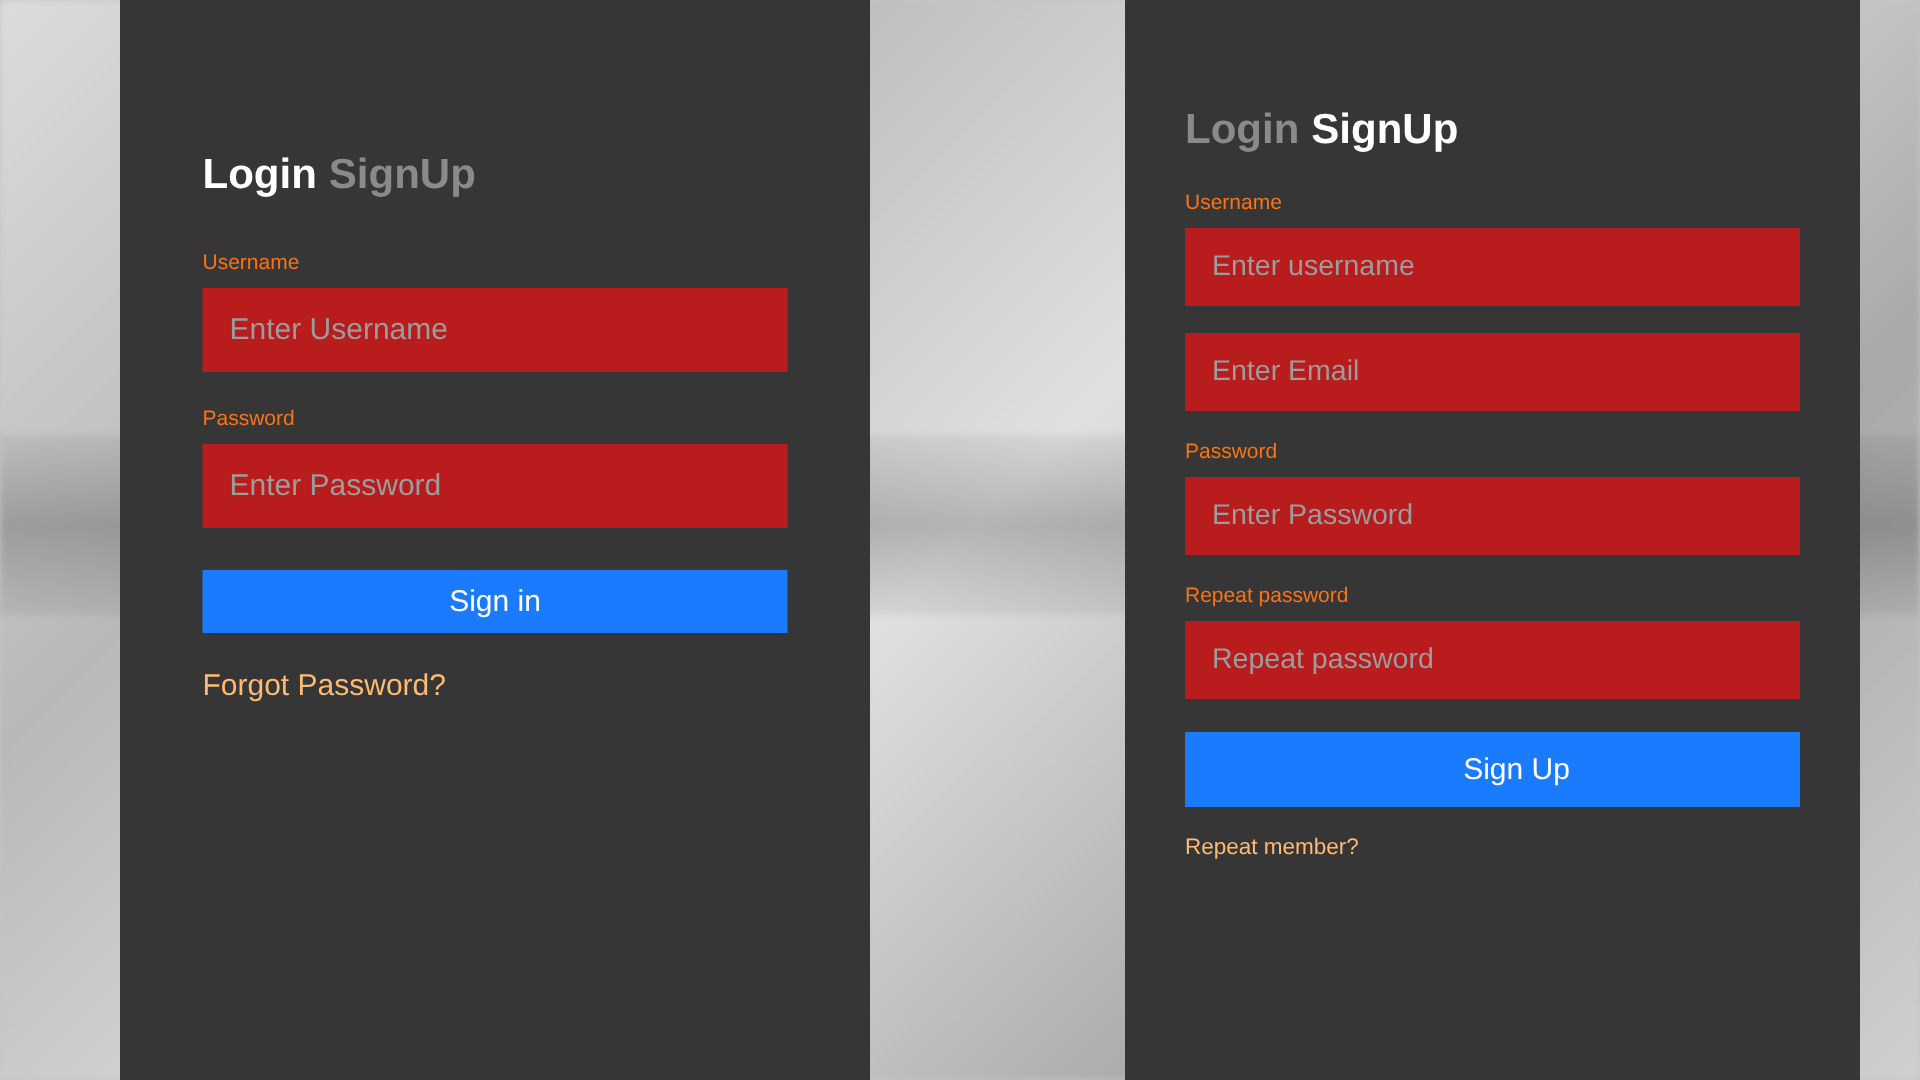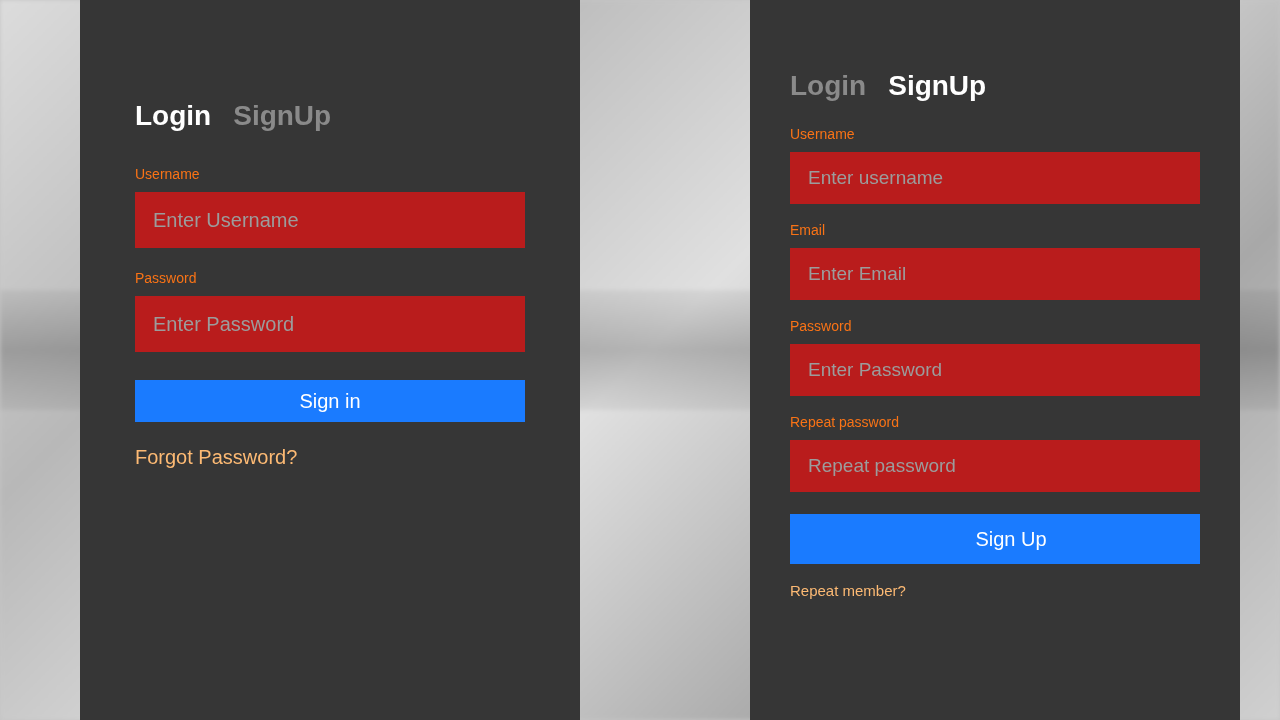--- a/index.html
+++ b/index.html
@@ -50,21 +50,21 @@
       padding: 100px 55px 40px 55px;
     }
     .panel-signup {
       width: 490px;
       height: 720px;
       margin-right: 40px;
       padding: 70px 40px 20px 40px;
     }
     .tabs {
       display: flex;
-      gap: 22px;
+      gap: 8px;
       margin-bottom: 34px;
       align-items: flex-start;
     }
     .tab {
       font-size: 28px;
       font-weight: 700;
       color: #8a8a8a;
       cursor: pointer;
       user-select: none;
     }
@@ -164,21 +164,20 @@
       <span class="tab">Login</span>
       <span class="tab active">SignUp</span>
     </div>
 
     <div class="field-group">
       <label class="field-label">Username</label>
       <input type="text" class="text-input" placeholder="Enter username" style="">
     </div>
 
     <div class="field-group">
-      <label class="field-label">Email</label>
       <input type="text" class="text-input" placeholder="Enter Email" style="">
     </div>
 
     <div class="field-group">
       <label class="field-label">Password</label>
       <input type="password" class="text-input" placeholder="Enter Password" style="">
     </div>
 
     <div class="field-group">
       <label class="field-label">Repeat password</label>

